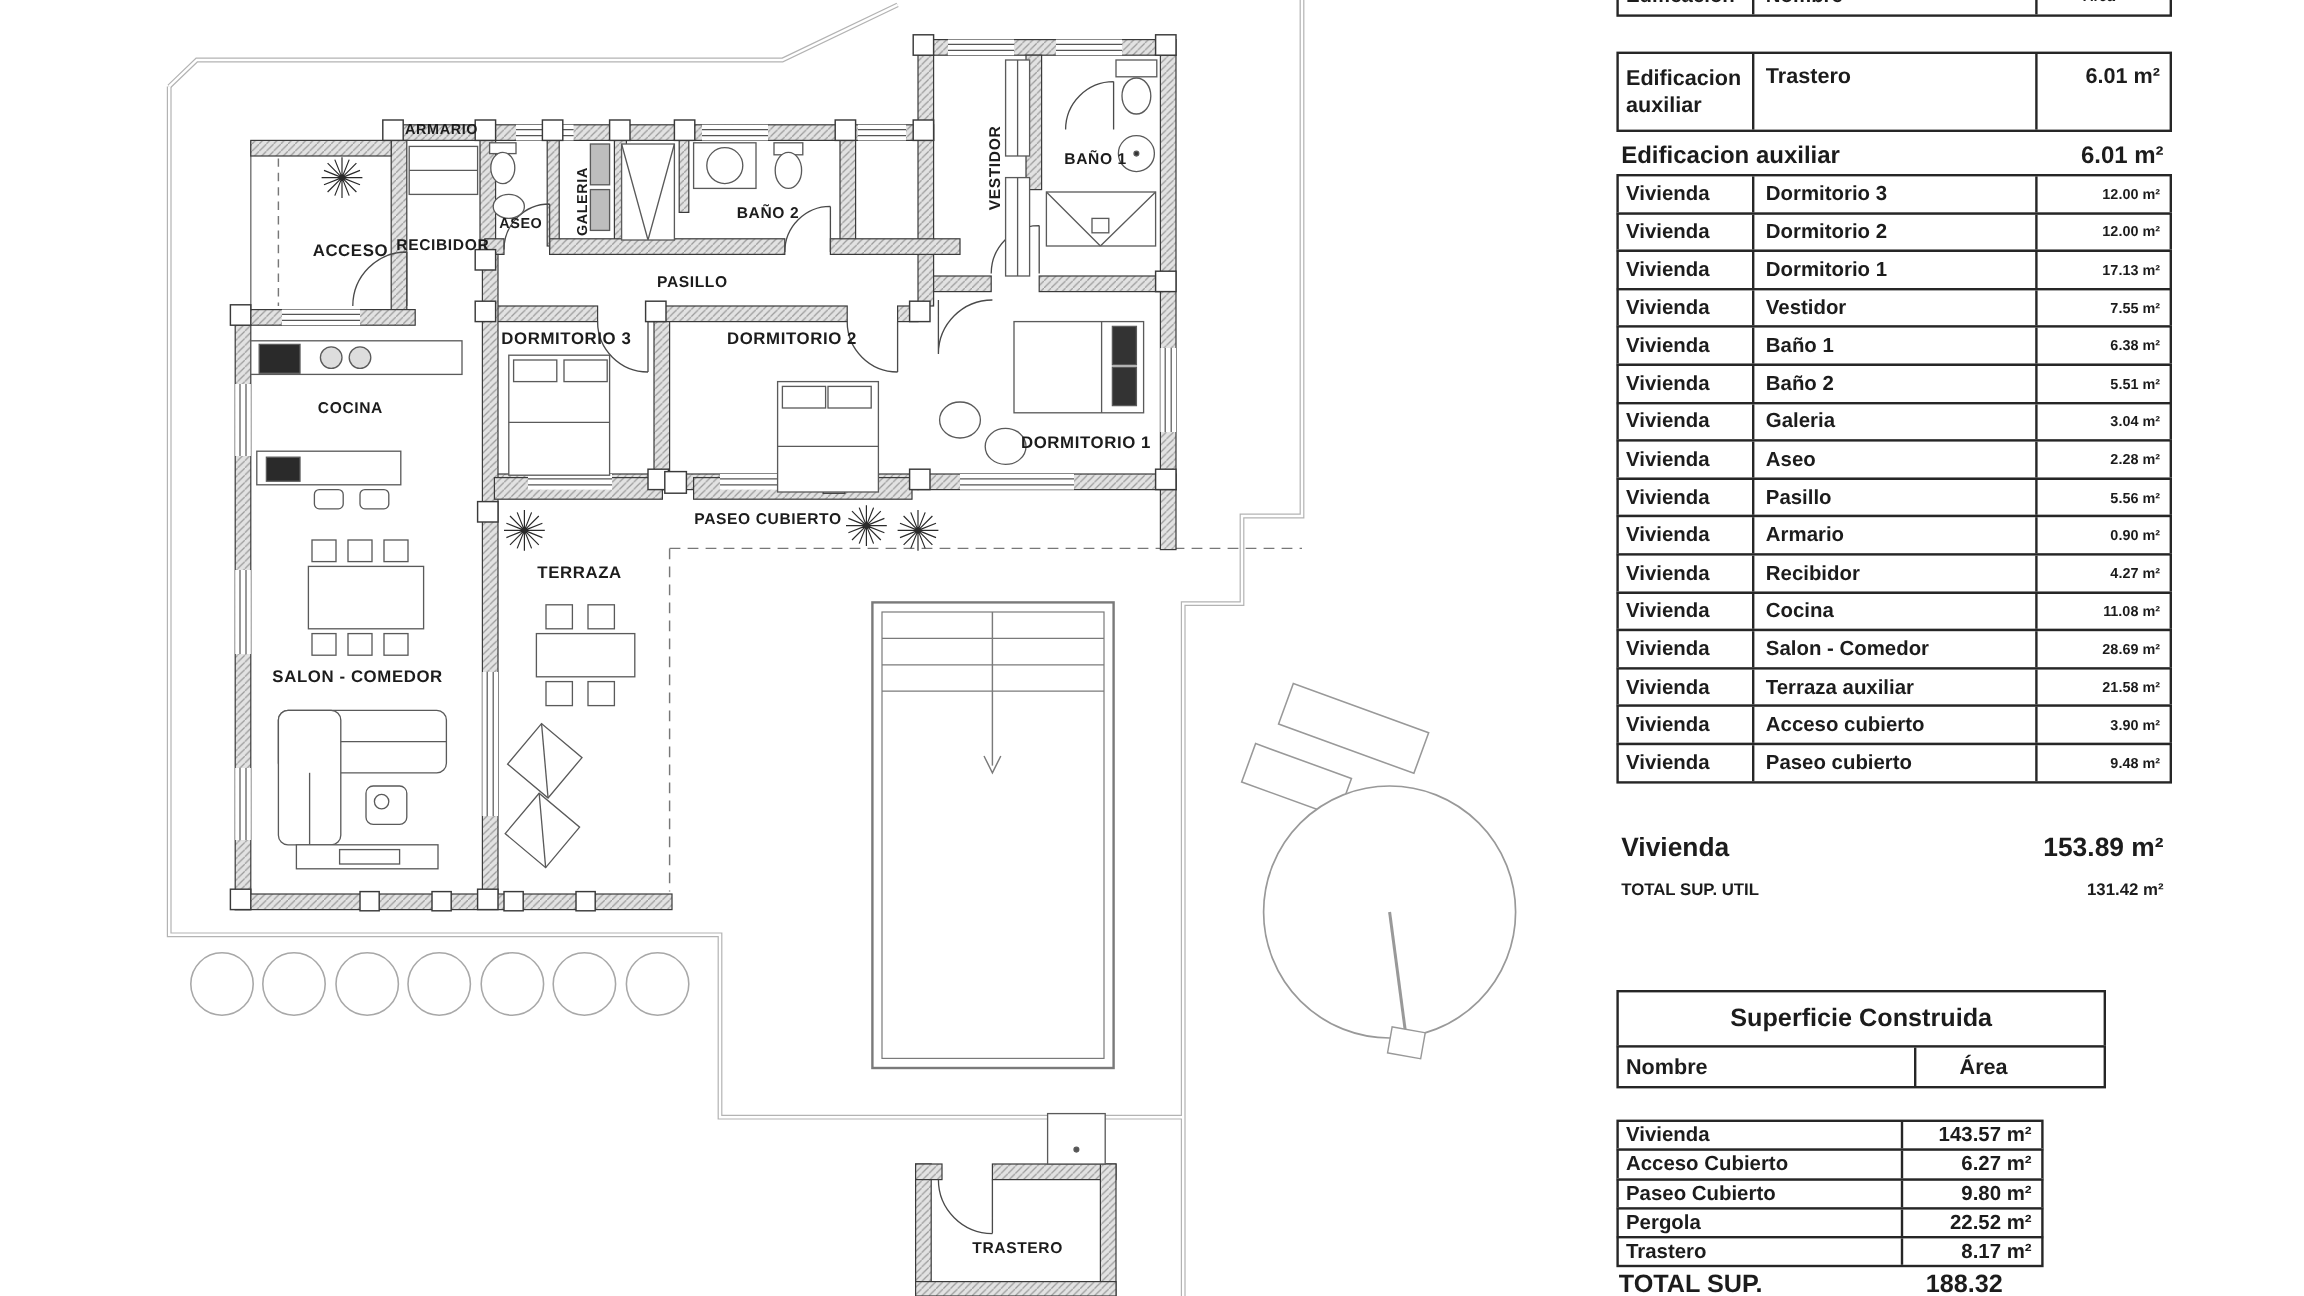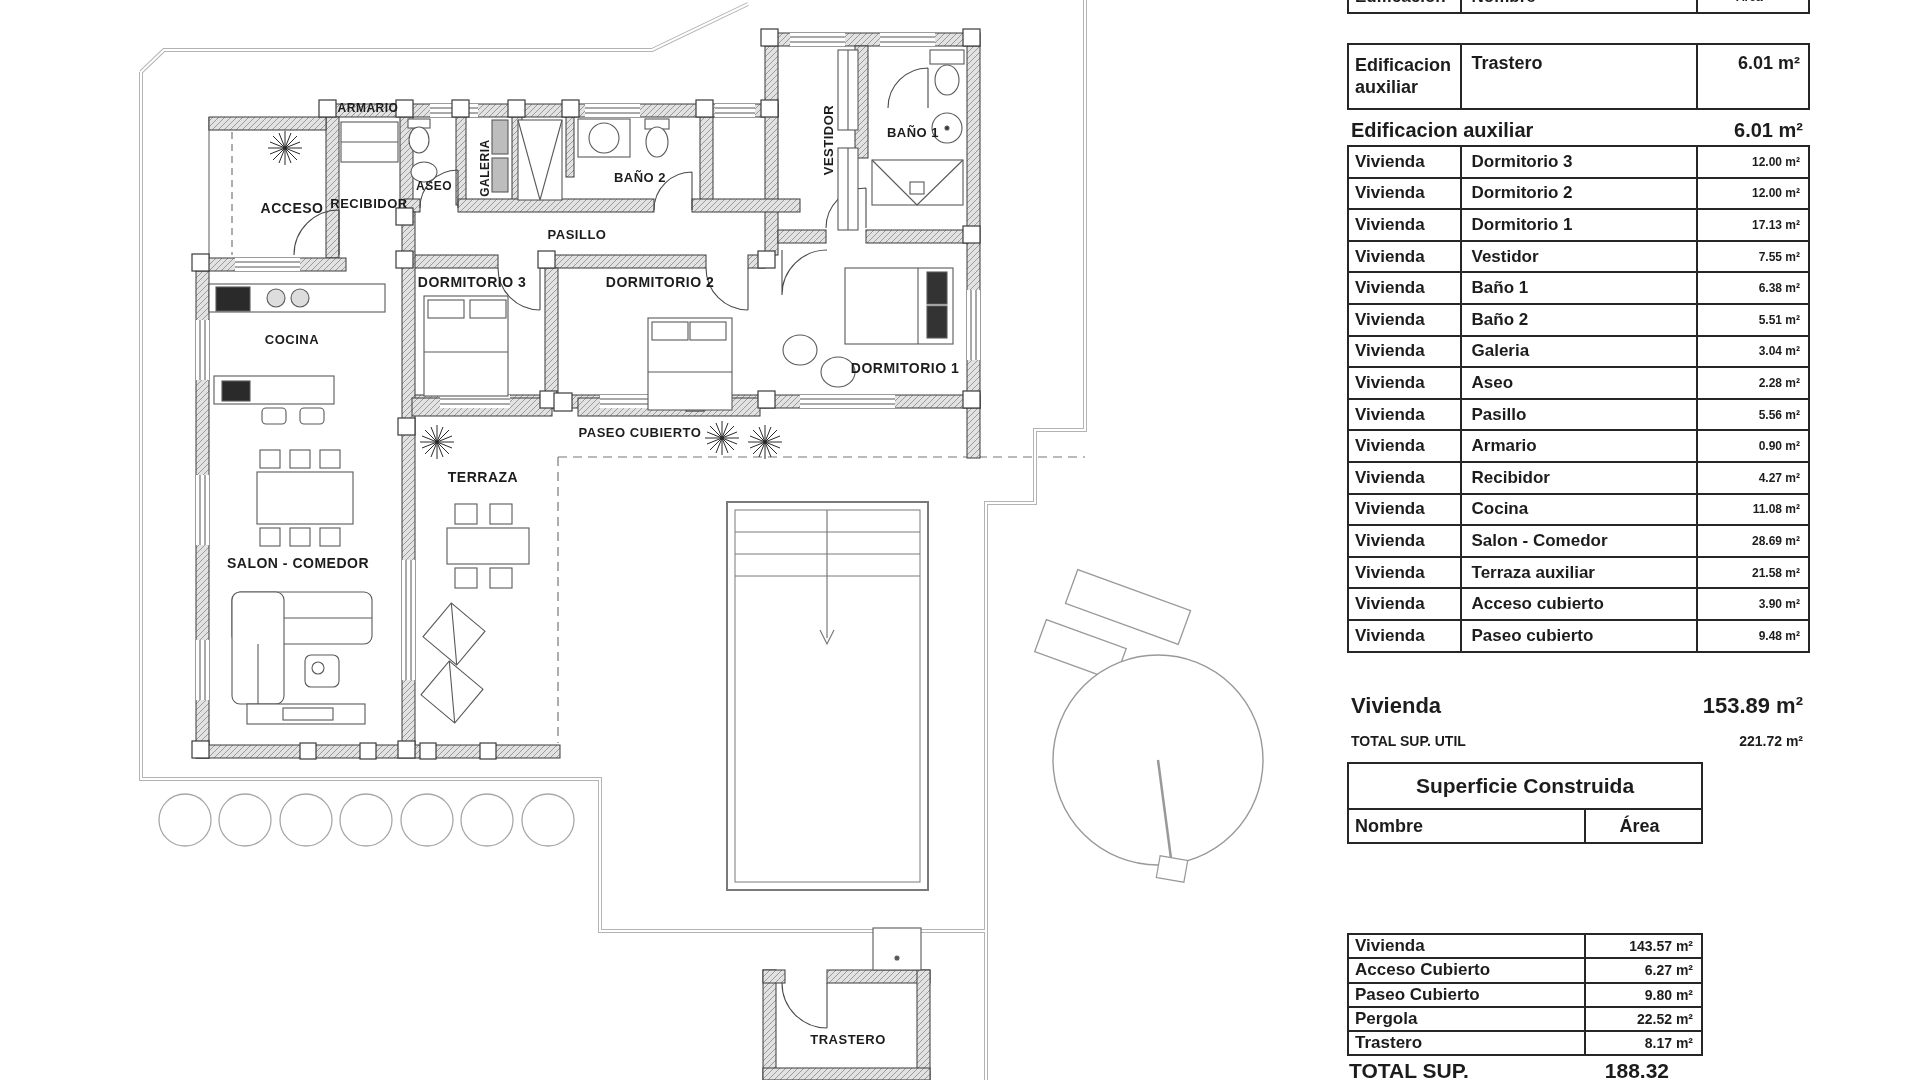--- a/index.html
+++ b/index.html
@@ -9,21 +9,21 @@
   .abs{position:absolute;box-sizing:border-box;}
   
   .trow{display:flex;box-sizing:border-box;border:2px solid #262626;background:#fff;margin-top:-2px;}
   .trow > div{box-sizing:border-box;display:flex;align-items:center;font-weight:bold;}
   .c1{width:111px;padding-left:6px;font-size:17px;}
   .c2{width:238px;padding-left:10px;border-left:2px solid #262626;font-size:17px;}
   .c3{width:112px;padding-right:8px;border-left:2px solid #262626;font-size:12px;justify-content:flex-end;}
   .sumline{display:flex;justify-content:space-between;align-items:center;font-weight:bold;}
   .bt-row{display:flex;box-sizing:border-box;border:2px solid #262626;margin-top:-2px;background:#fff;}
   .bt-n{width:240px;padding-left:6px;font-size:17px;font-weight:bold;display:flex;align-items:center;}
-  .bt-a{width:112px;border-left:2px solid #262626;font-size:14px;font-weight:bold;display:flex;align-items:center;justify-content:flex-end;padding-right:8px;}
+  .bt-a{width:112px;border-left:2px solid #262626;font-size:17px;font-weight:bold;display:flex;align-items:center;justify-content:flex-end;padding-right:8px;}
 </style>
 </head>
 <body>
 
 <div class="page">
 
   <svg class="abs" style="left:0;top:0" width="1345" height="1080" viewBox="0 0 1345 1080">
     <defs>
       <pattern id="hatch" width="6" height="6" patternUnits="userSpaceOnUse">
         <rect width="6" height="6" fill="#e2e2e2"></rect>
@@ -416,24 +416,24 @@
         <div class="c3">9.48 m²</div>
       </div>
   </div>
 
   <div class="abs sumline" style="left:1347px;top:690px;width:456px;height:32px;font-size:22px;padding-left:4px">
     <span>Vivienda</span>
     <span>153.89 m²</span>
   </div>
   <div class="abs sumline" style="left:1347px;top:724px;width:456px;height:34px;font-size:14px;padding-left:4px">
     <span>TOTAL SUP. UTIL</span>
-    <span>221.72 m²</span>
-  </div>
-
-  <div class="abs" style="left:1347px;top:762px;width:356px;">
+    <span>131.42 m²</span>
+  </div>
+
+  <div class="abs" style="left:1347px;top:825px;width:408px;">
     <div style="box-sizing:border-box;border:2px solid #262626;height:48px;display:flex;align-items:center;justify-content:center;font-size:21px;font-weight:bold;background:#fff">Superficie Construida</div>
     <div class="bt-row" style="height:36px">
       <div class="bt-n" style="font-size:18px">Nombre</div>
       <div class="bt-a" style="justify-content:center;font-size:18px">Área</div>
     </div>
   </div>
 
   <div class="abs" style="left:1347px;top:935px;width:356px;">
     <div class="bt-row" style="height:26.3px">
         <div class="bt-n">Vivienda</div>

